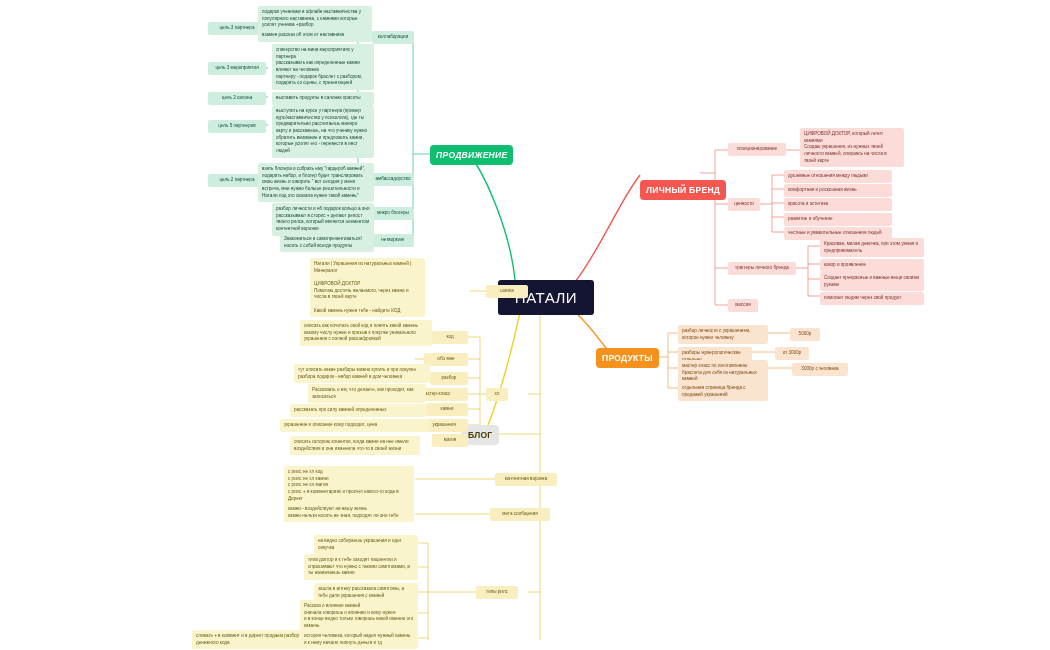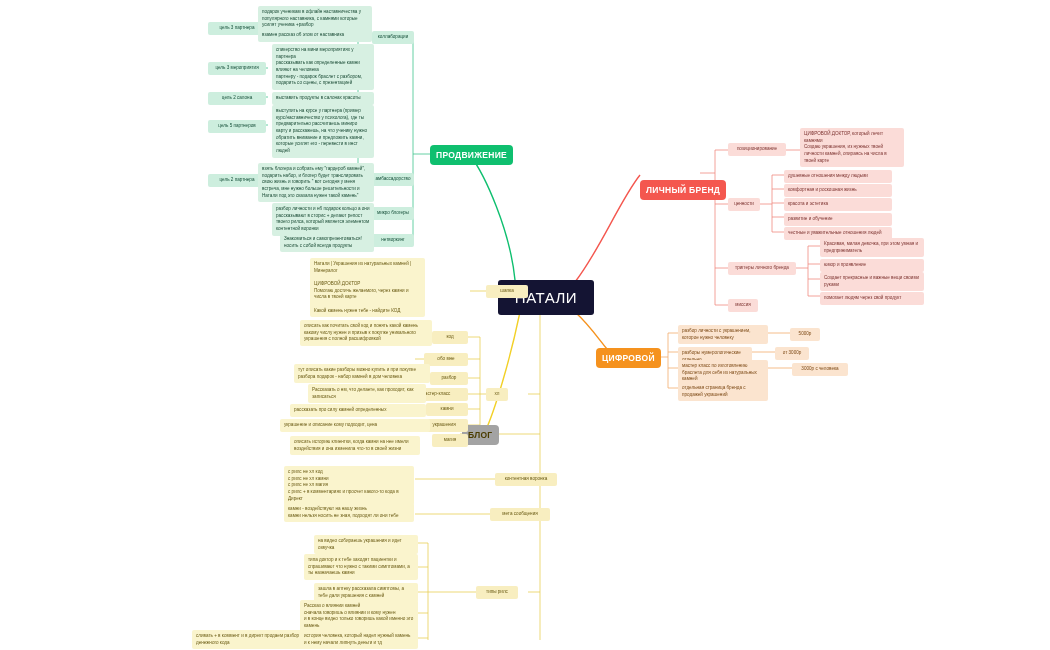--- a/index.html
+++ b/index.html
@@ -11,24 +11,24 @@
   .node{position:absolute;box-sizing:border-box;}
 
   
   .central{background:#141433;color:#ffffff;border-radius:3px;
            font-size:15px;letter-spacing:.5px;text-align:center;
            padding:9px 0;width:96px;}
 
   
   .chip{border-radius:4px;color:#fff;font-size:8.5px;font-weight:bold;
         letter-spacing:.3px;text-align:center;padding:5px 6px;white-space:nowrap;}
-  .chip-green{background:#0fbf6f;}
+  .chip-green{background:#0fbf6f;font-style:italic;}
   .chip-red{background:#f4574f;}
   .chip-orange{background:#f5921e;}
-  .chip-yellow{background:#a3a3a3;color:#4a3c00;}
+  .chip-yellow{background:#e5e5e5;color:#4a3c00;}
 
   
   .leaf{font-size:4.6px;line-height:1.45;border-radius:2px;padding:3px 4px;
         box-sizing:border-box;}
   .leaf.mid{font-size:4.6px;text-align:center;padding:3px 3px;}
 
   .g-soft{background:#d7f0e2;color:#1b4c36;}
   .g-mid {background:#cdeede;color:#17503a;}
   .r-soft{background:#fbdcd8;color:#7d3330;}
   .r-mid {background:#fbdcd8;color:#7d3330;}
@@ -133,21 +133,21 @@
     <path d="M428,592 L418,592" stroke="#e8cf55" stroke-width=".8" fill="none"></path>
     <path d="M428,613 L418,613" stroke="#e8cf55" stroke-width=".8" fill="none"></path>
     <path d="M428,638 L418,638" stroke="#e8cf55" stroke-width=".8" fill="none"></path>
     <path d="M304,638 L250,638" stroke="#e8cf55" stroke-width=".8" fill="none"></path>
   </svg>
 
   <div class="node central" style="left:498px;top:280px;">НАТАЛИ</div>
 
   <div class="node chip chip-green" style="left:430px;top:145px;">ПРОДВИЖЕНИЕ</div>
   <div class="node chip chip-red" style="left:640px;top:180px;">ЛИЧНЫЙ БРЕНД</div>
-  <div class="node chip chip-orange" style="left:596px;top:348px;">ЦИФРОВОЙ</div>
+  <div class="node chip chip-orange" style="left:596px;top:348px;">ПРОДУКТЫ</div>
   <div class="node chip chip-yellow" style="left:462px;top:425px;">БЛОГ</div>
 
   <div class="node leaf mid g-mid" style="left:372px;top:31px;width:42px;">коллаборации</div>
   <div class="node leaf mid g-mid" style="left:372px;top:173px;width:42px;">амбассадорство</div>
   <div class="node leaf mid g-mid" style="left:372px;top:207px;width:42px;">микро блогеры</div>
   <div class="node leaf mid g-mid" style="left:372px;top:234px;width:42px;">нетворкинг</div>
 
   <div class="node leaf mid g-mid" style="left:208px;top:22px;width:58px;">цель 3 партнера</div>
   <div class="node leaf mid g-mid" style="left:208px;top:62px;width:58px;">цель 3 мероприятия</div>
   <div class="node leaf mid g-mid" style="left:208px;top:92px;width:58px;">цель 2 салона</div>

